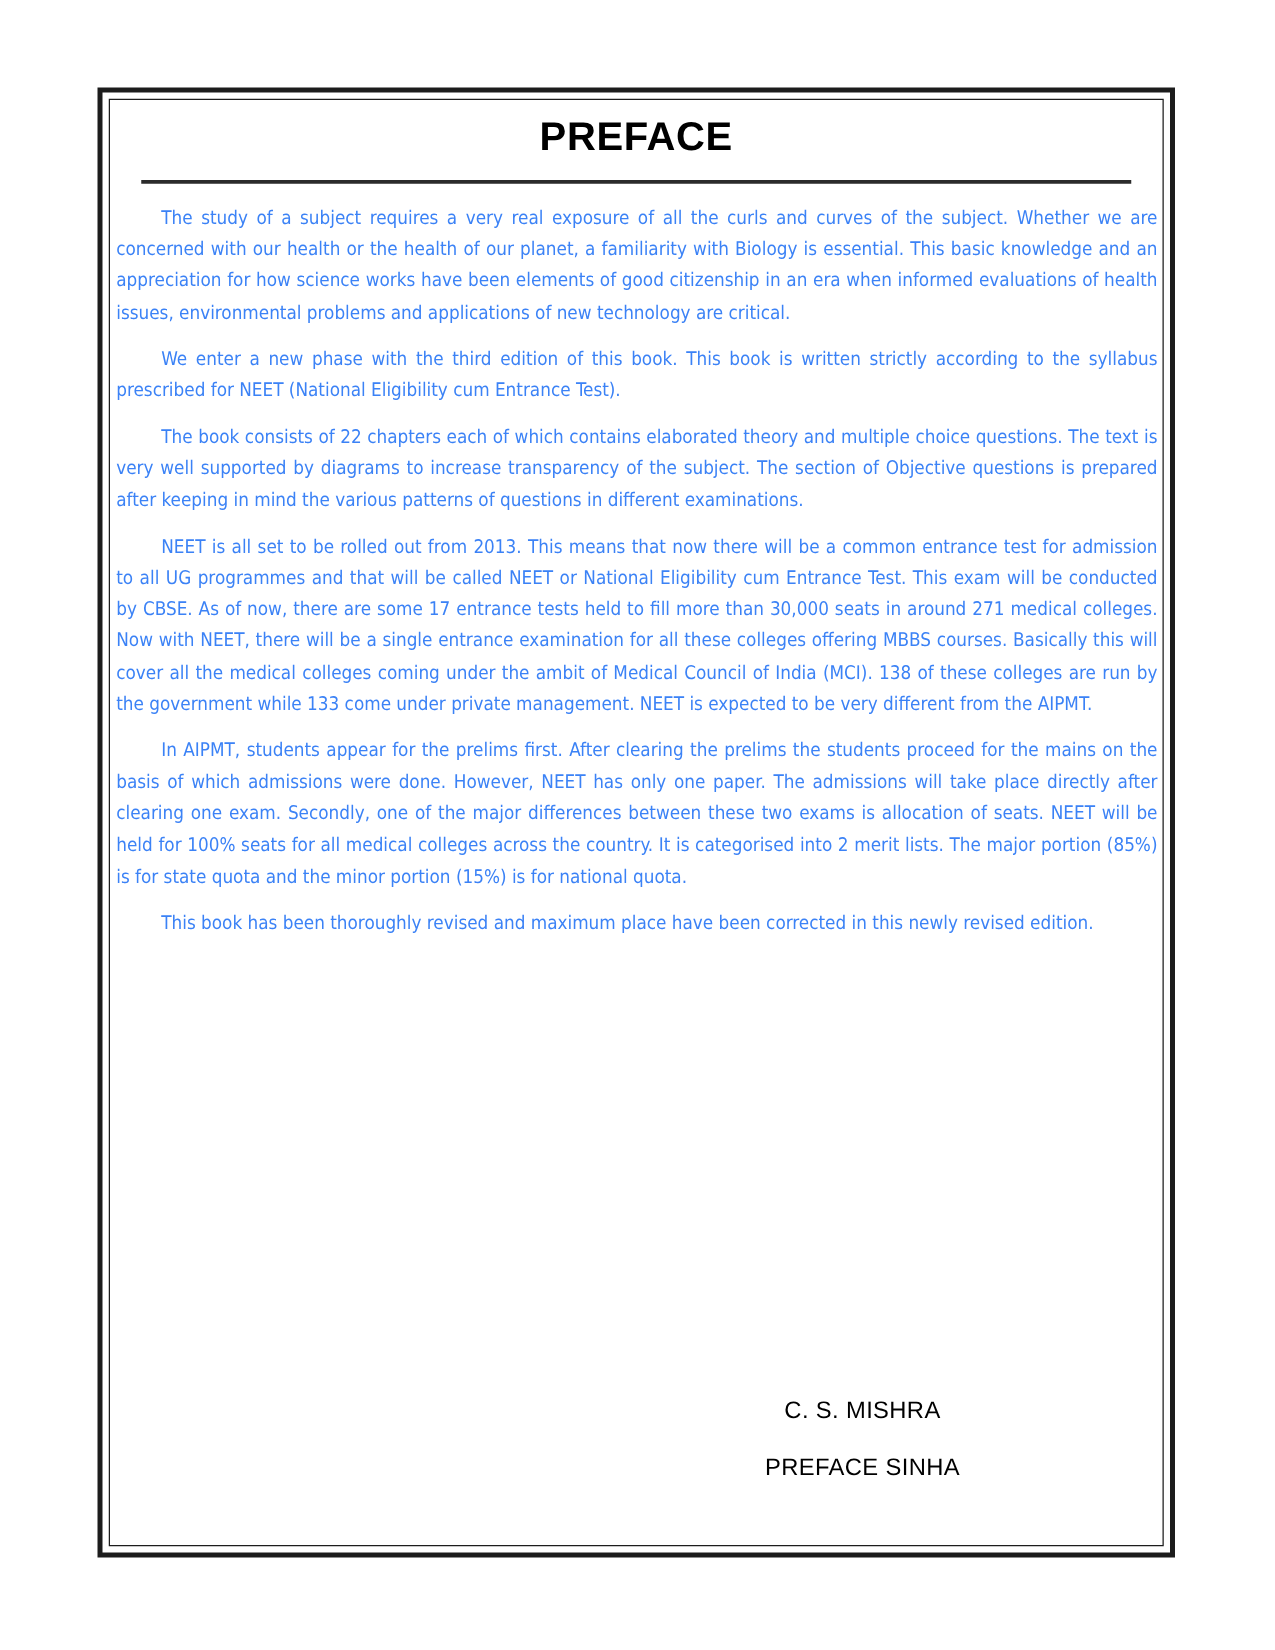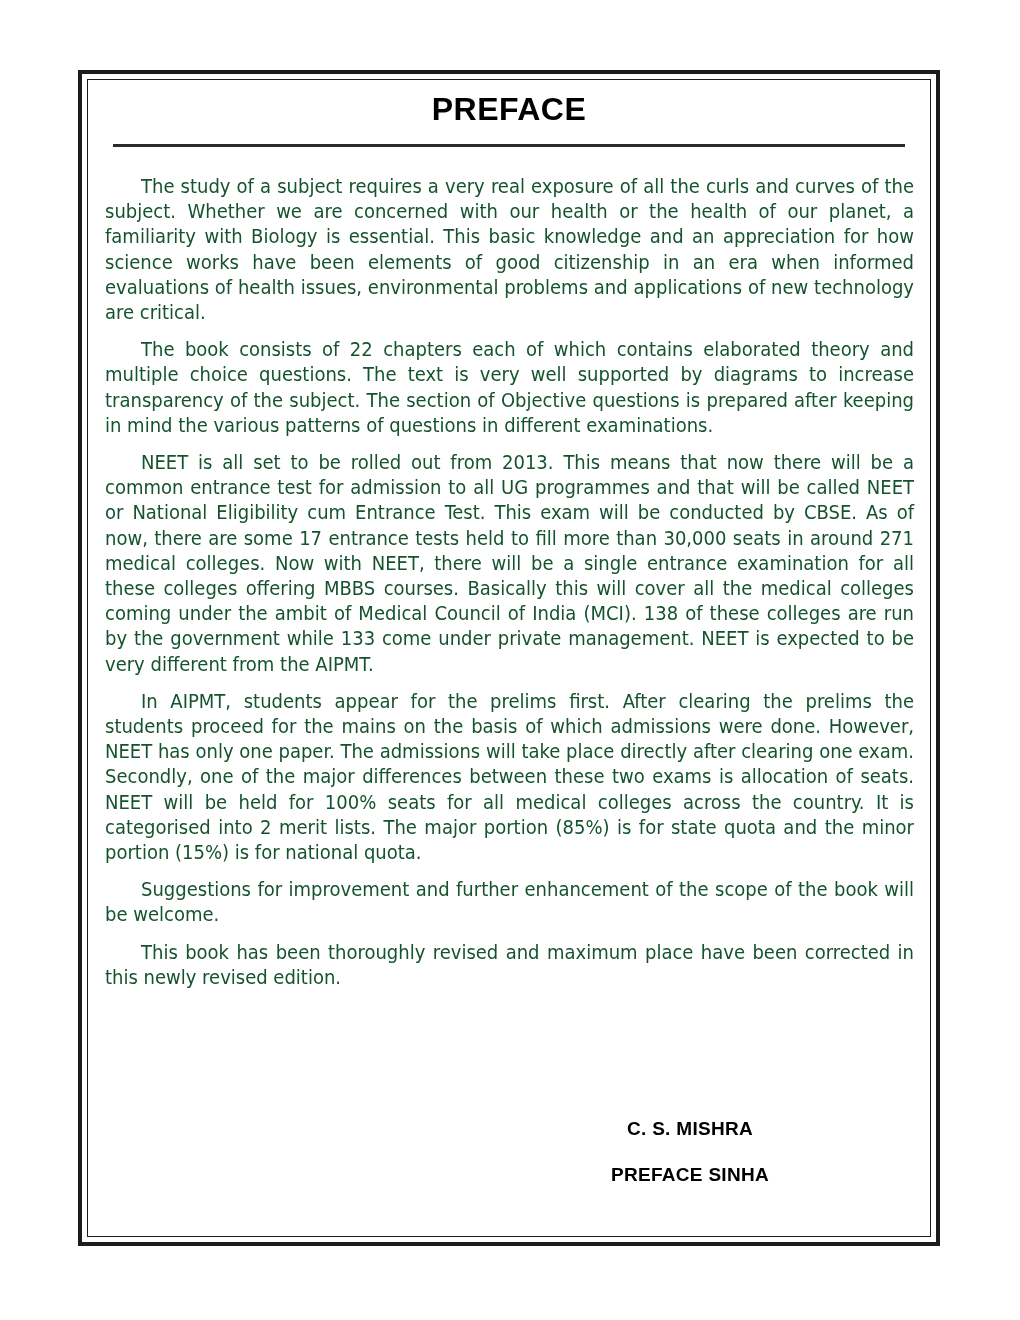--- a/index.html
+++ b/index.html
@@ -67,29 +67,29 @@
     font-family: "Liberation Sans", sans-serif;
   }
 
   .title-rule {
     height: 0;
     border-top: 3px solid #2b2b2b;
     margin: 19px 29px 0 29px;
   }
 
   .body-text {
-    margin: 16px;
+    margin: 4px;
     padding: 11px 4px 0 5px;
     font-family: "DejaVu Sans Condensed", "Liberation Sans Narrow", "Liberation Sans", sans-serif;
     font-stretch: condensed;
-    font-size: 20px;
+    font-size: 15px;
     line-height: 25.2px;
     text-align: justify;
     text-justify: inter-word;
-    color: #14532d;
+    color: #3b82f6;
   }
 
   .body-text p {
     margin: 0 0 12px 0;
     text-indent: 36px;
     text-align: justify;
   }
 
   .body-text p:last-child {
     margin-bottom: 0;
@@ -101,21 +101,21 @@
     left: 0;
     right: 0;
     top: 1043px;
     text-align: center;
     padding-right: 0;
   }
 
   .signature {
     font-family: "Liberation Sans", sans-serif;
     font-size: 19px;
-    font-weight: bold;
+    font-weight: normal;
     letter-spacing: 0.3px;
     line-height: 1.0;
     margin: 0 0 0 486px;
     width: 240px;
     text-align: center;
   }
 
   .signature.second {
     margin-top: 27px;
   }
@@ -130,24 +130,24 @@
   </div>
 
   <div class="content">
 
     <h1 class="title">PREFACE</h1>
 
     <div class="title-rule"></div>
 
     <div class="body-text">
       <p>The study of a subject requires a very real exposure of all the curls and curves of the subject. Whether we are concerned with our health or the health of our planet, a familiarity with Biology is essential. This basic knowledge and an appreciation for how science works have been elements of good citizenship in an era when informed evaluations of health issues, environmental problems and applications of new technology are critical.</p>
+      <p>We enter a new phase with the third edition of this book. This book is written strictly according to the syllabus prescribed for NEET (National Eligibility cum Entrance Test).</p>
       <p>The book consists of 22 chapters each of which contains elaborated theory and multiple choice questions. The text is very well supported by diagrams to increase transparency of the subject. The section of Objective questions is prepared after keeping in mind the various patterns of questions in different examinations.</p>
       <p>NEET is all set to be rolled out from 2013. This means that now there will be a common entrance test for admission to all UG programmes and that will be called NEET or National Eligibility cum Entrance Test. This exam will be conducted by CBSE. As of now, there are some 17 entrance tests held to fill more than 30,000 seats in around 271 medical colleges. Now with NEET, there will be a single entrance examination for all these colleges offering MBBS courses. Basically this will cover all the medical colleges coming under the ambit of Medical Council of India (MCI). 138 of these colleges are run by the government while 133 come under private management. NEET is expected to be very different from the AIPMT.</p>
       <p>In AIPMT, students appear for the prelims first. After clearing the prelims the students proceed for the mains on the basis of which admissions were done. However, NEET has only one paper. The admissions will take place directly after clearing one exam. Secondly, one of the major differences between these two exams is allocation of seats. NEET will be held for 100% seats for all medical colleges across the country. It is categorised into 2 merit lists. The major portion (85%) is for state quota and the minor portion (15%) is for national quota.</p>
-      <p>Suggestions for improvement and further enhancement of the scope of the book will be welcome.</p>
       <p>This book has been thoroughly revised and maximum place have been corrected in this newly revised edition.</p>
     </div>
 
     <div class="signatures">
       <div class="signature">C. S. MISHRA</div>
       <div class="signature second">PREFACE SINHA</div>
     </div>
 
   </div>
 </div>

